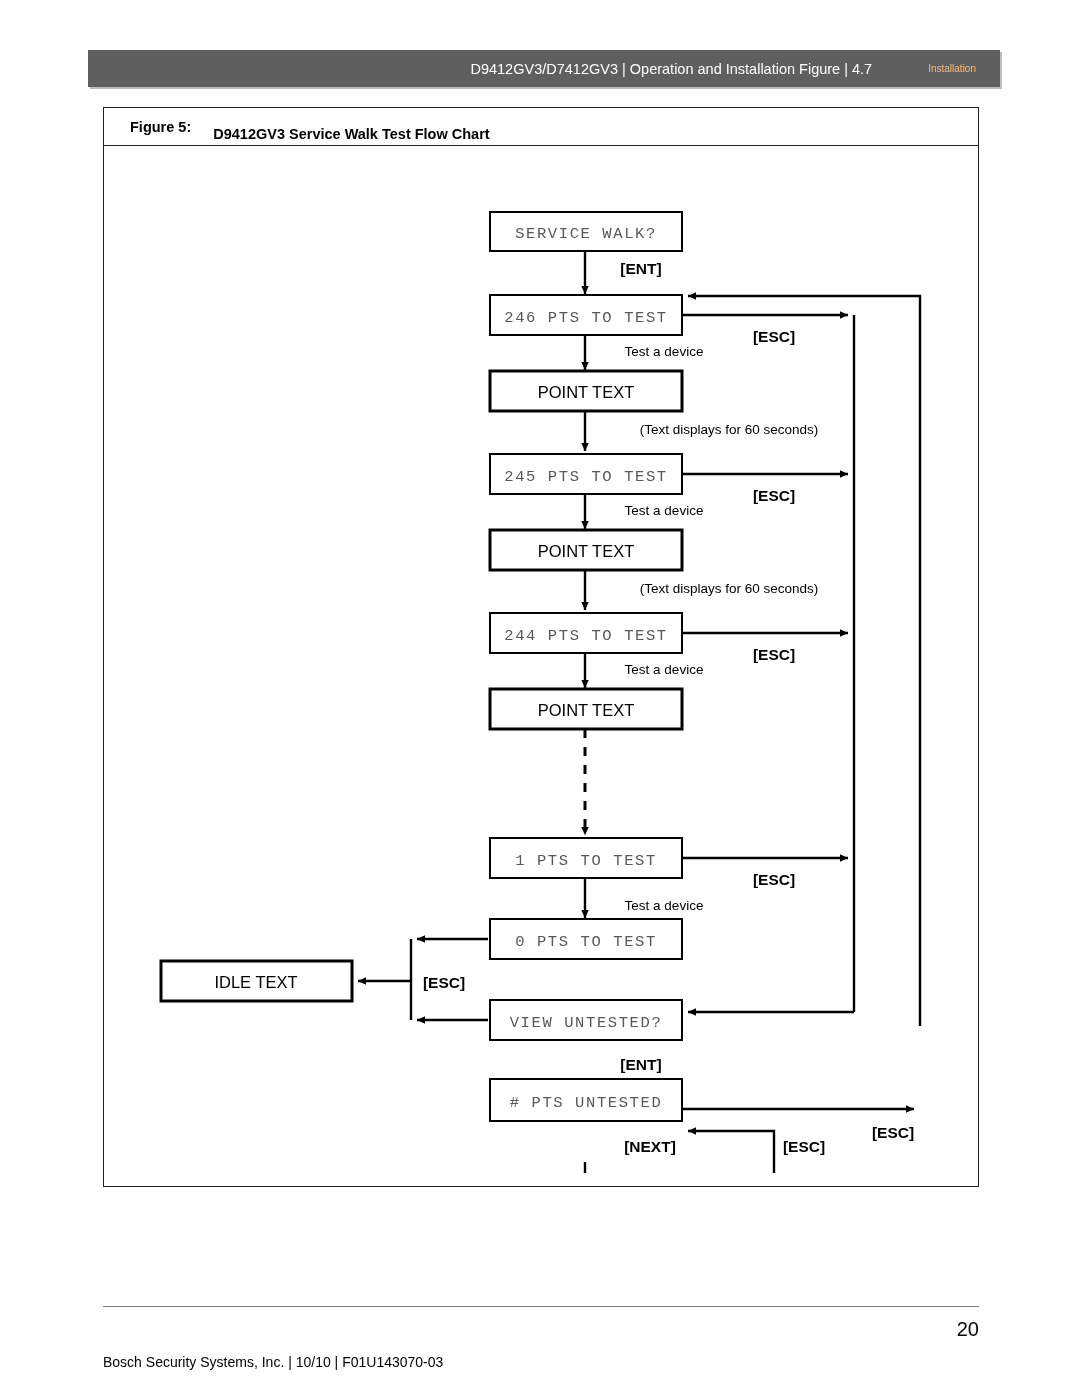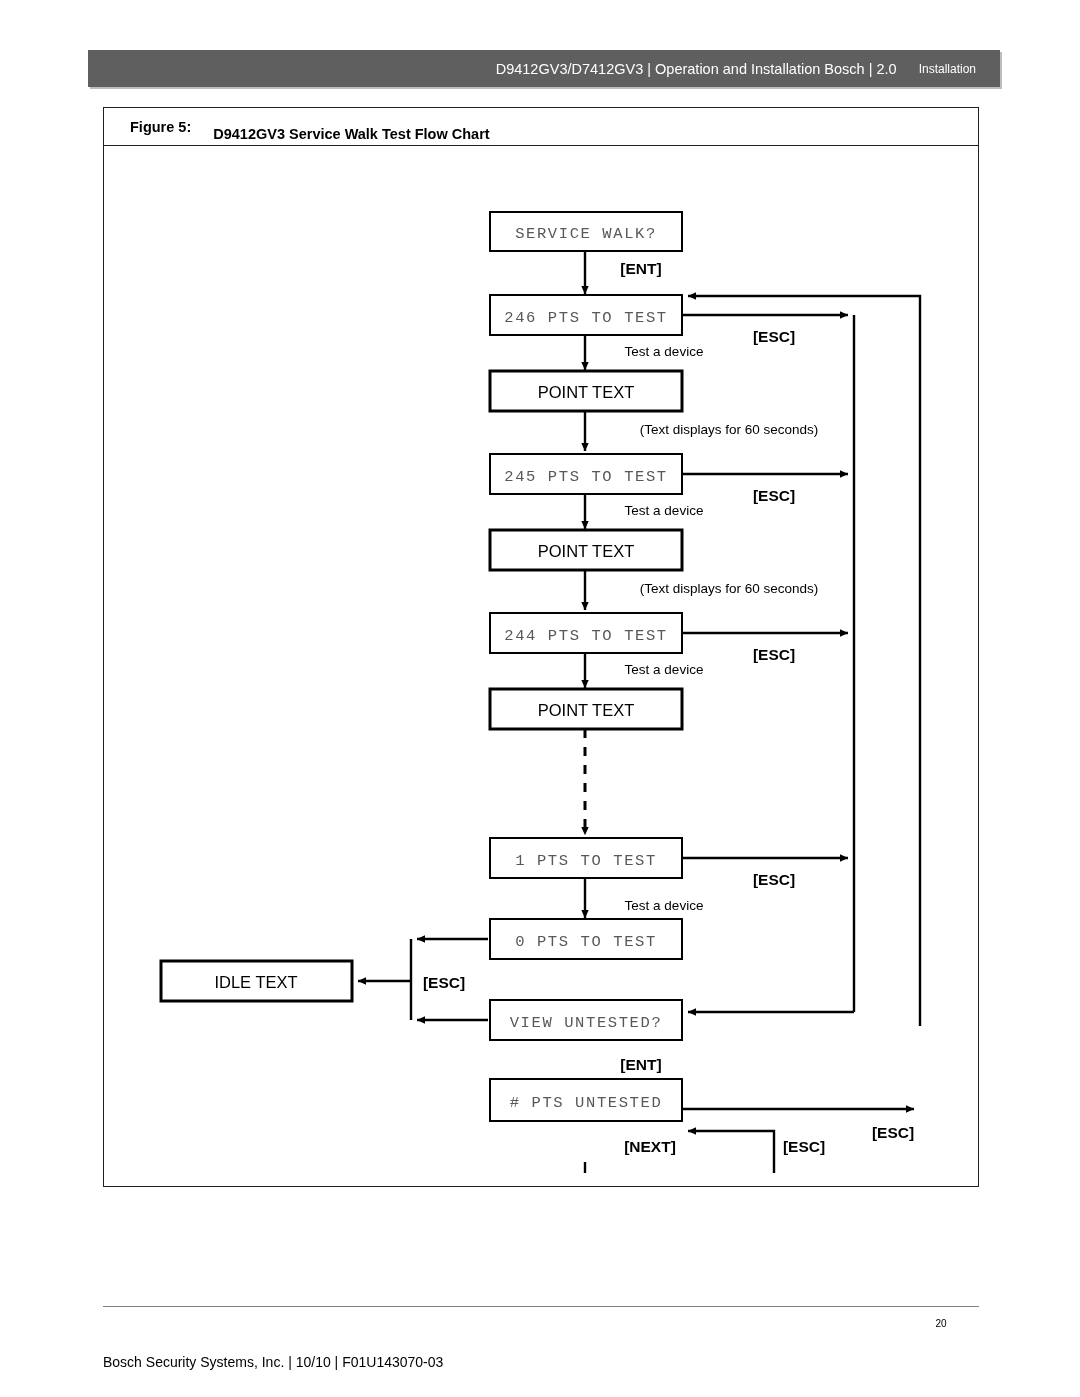--- a/index.html
+++ b/index.html
@@ -8,21 +8,21 @@
 
   
   .header-bar{
     position:absolute;left:88px;top:50px;width:912px;height:37px;
     background:#5f5f5f;box-shadow:2px 2px 0 #bdbdbd;
     display:flex;align-items:center;justify-content:flex-end;
     box-sizing:border-box;padding-right:16px;
   }
   .hdr-title{color:#fff;font-size:14.5px;white-space:pre;}
   .hdr-title b{font-weight:normal;}
-  .hdr-section{color:#ffffff;font-size:12px;margin-left:22px;margin-right:8px;}
+  .hdr-section{color:#fdba74;font-size:10px;margin-left:56px;margin-right:8px;}
 
   
   .fig-frame{
     position:absolute;left:103px;top:107px;width:876px;height:1080px;
     border:1px solid #231f20;box-sizing:border-box;background:#fff;
   }
   .fig-caption{
     position:absolute;left:0;top:0;width:100%;height:38px;
     border-bottom:1px solid #231f20;box-sizing:border-box;
     display:flex;align-items:center;padding-left:26px;
@@ -43,27 +43,27 @@
            font-weight:bold;fill:#000;}
   .note-lbl{font-family:"Liberation Sans",sans-serif;font-size:13.5px;fill:#000;}
   .conn{stroke:#000;stroke-width:2.4;fill:none;}
   .conn-dash{stroke:#000;stroke-width:3;fill:none;stroke-dasharray:9 9;}
 
   
   .footer-rule{position:absolute;left:103px;top:1306px;width:876px;height:1px;
                background:#808080;}
   .footer-left{position:absolute;left:103px;top:1318px;font-size:14px;margin-top:36px;}
   .footer-right{position:absolute;left:903px;top:1318px;width:76px;
-                text-align:center;font-size:10px;}
+                text-align:right;font-size:20px;}
 </style>
 </head>
 <body>
 
 <div class="header-bar">
-  <span class="hdr-title"><b>D9412GV3/D7412GV3</b><span> | </span><span>Operation and Installation Bosch</span><span> | </span><span>2.0</span></span>
+  <span class="hdr-title"><b>D9412GV3/D7412GV3</b><span> | </span><span>Operation and Installation Figure</span><span> | </span><span>4.7</span></span>
   <span class="hdr-section">Installation</span>
 </div>
 
 <div class="fig-frame">
 
   <div class="fig-caption">
     <span class="lbl">Figure 5:</span>
     <span class="txt">D9412GV3 Service Walk Test Flow Chart</span>
   </div>
 

